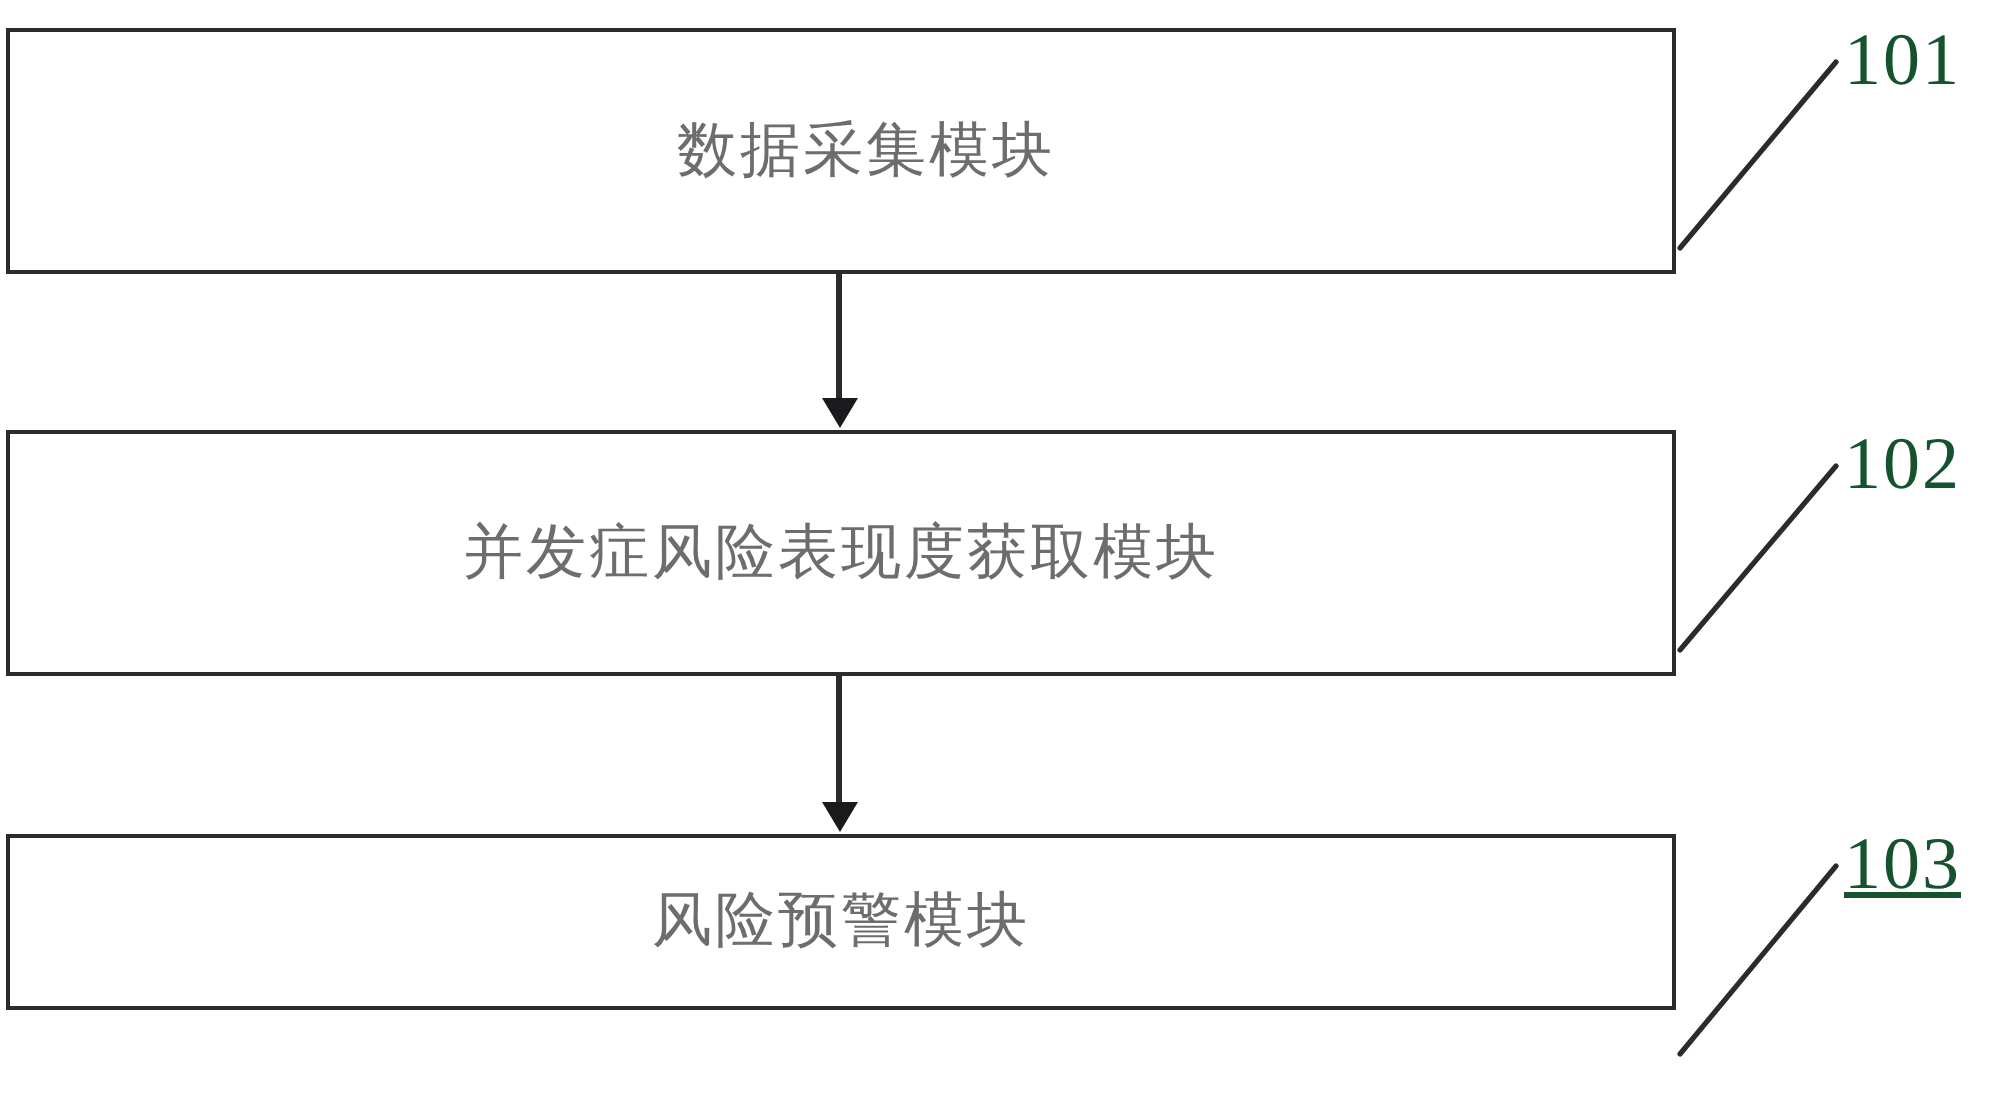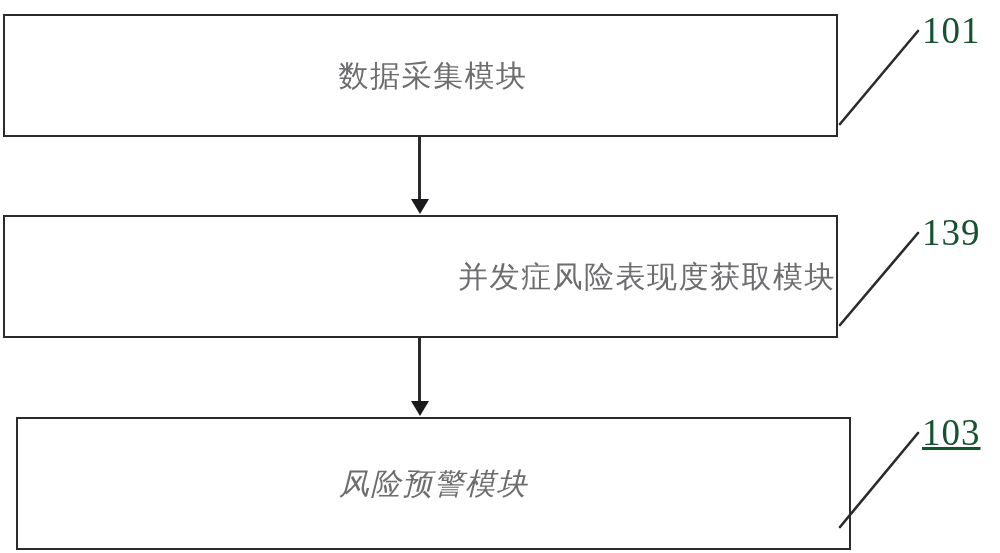--- a/index.html
+++ b/index.html
@@ -31,22 +31,22 @@
     font-family: "Liberation Serif", "DejaVu Serif", serif;
     font-size: 30px;
     letter-spacing: 1.5px;
     color: #6d6d70;
     line-height: 1;
     white-space: nowrap;
     user-select: none;
   }
   
   #box-101 { left: 3px;  top: 14px;  width: 835px; height: 123px; padding-left: 25px; }
-  #box-102 { left: 3px;  top: 215px; width: 835px; height: 123px; justify-content: flex-end; }
-  #box-103 { left: 16px;  top: 417px; width: 835px; height: 133px; font-style: italic; }
+  #box-102 { left: 3px;  top: 215px; width: 835px; height: 123px; }
+  #box-103 { left: 3px;  top: 417px; width: 835px; height: 88px; }
 
   
   .connector {
     position: absolute;
     width: 34px;
   }
   .connector .shaft {
     position: absolute;
     left: 15px;
     top: 0;
@@ -121,16 +121,16 @@
     <span class="module-label">风险预警模块</span>
   </div>
 
   <svg id="leader-layer" viewBox="0 0 1000 553" xmlns="http://www.w3.org/2000/svg">
     <line x1="840" y1="124" x2="918" y2="31" stroke="#2b2b2e" stroke-width="2.6" stroke-linecap="round"></line>
     <line x1="840" y1="325" x2="918" y2="233" stroke="#2b2b2e" stroke-width="2.6" stroke-linecap="round"></line>
     <line x1="840" y1="527" x2="918" y2="433" stroke="#2b2b2e" stroke-width="2.6" stroke-linecap="round"></line>
   </svg>
 
   <div class="ref-number" id="ref-101">101</div>
-  <div class="ref-number" id="ref-102">139</div>
+  <div class="ref-number" id="ref-102">102</div>
   <div class="ref-number" id="ref-103">103</div>
 
 </div>
 
 </body></html>

